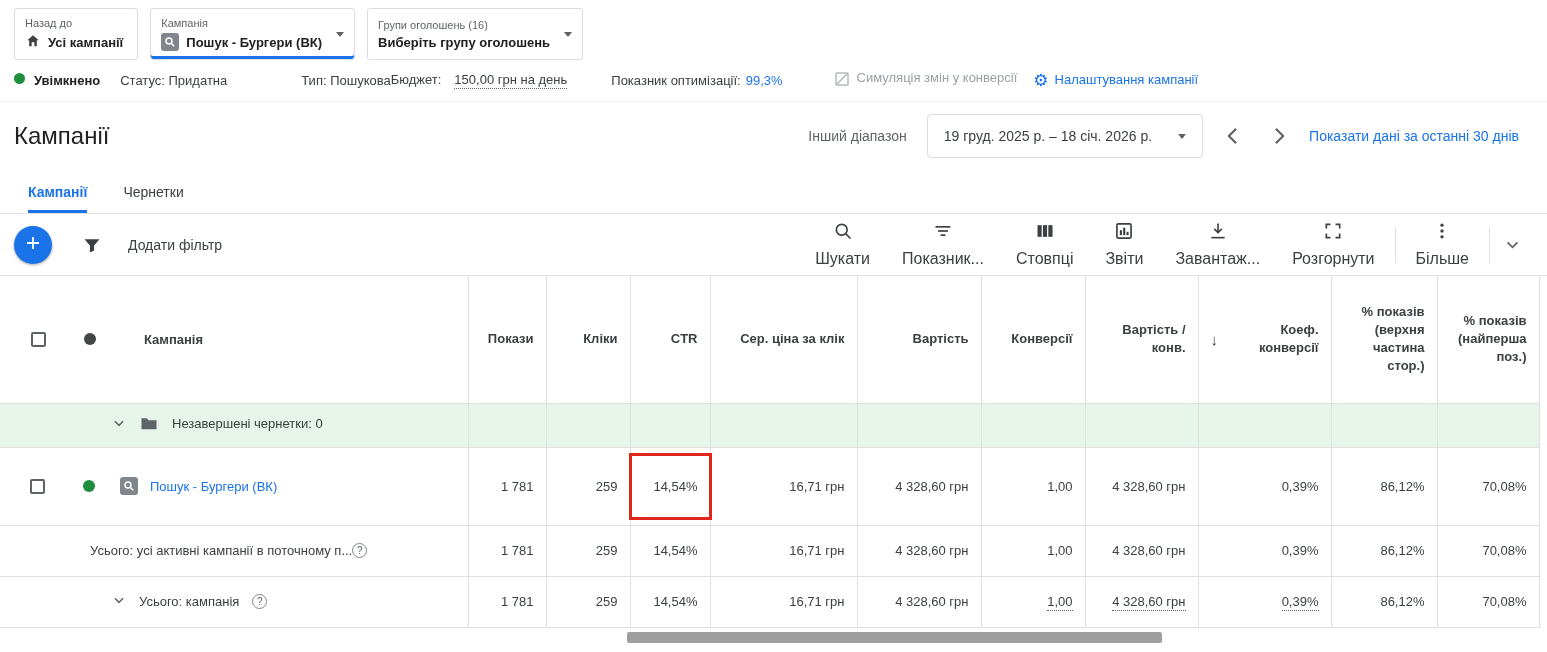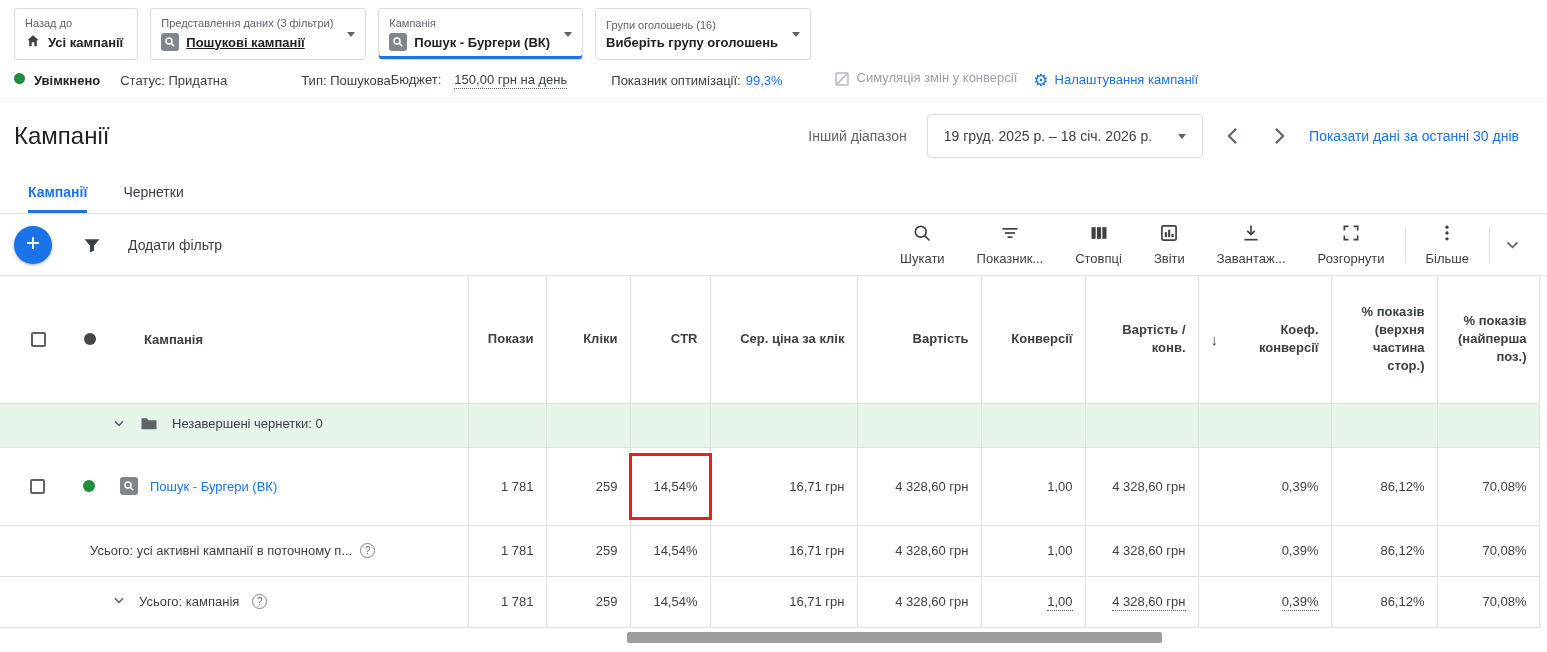--- a/index.html
+++ b/index.html
@@ -57,21 +57,21 @@
   .tabs { display: flex; gap: 36px; padding-left: 28px; border-bottom: 1px solid #e0e0e0; height: 44px; align-items: stretch; }
   .tab { display: flex; align-items: center; font-size: 14px; color: #3c4043; cursor: pointer; }
   .tab.active { color: #1a73e8; font-weight: bold; box-shadow: inset 0 -3px 0 #1a73e8; }
 
   
   .toolbar { display: flex; align-items: center; height: 62px; border-bottom: 1px solid #e0e0e0; padding: 0 10px 0 14px; }
   .plus-btn { width: 38px; height: 38px; border-radius: 50%; background: #1a73e8; display: flex; align-items: center; justify-content: center; box-shadow: 0 1px 3px rgba(0,0,0,.35); cursor: pointer; flex: none; }
   .funnel-wrap { margin-left: 30px; display: inline-flex; cursor: pointer; }
   .addfilter { margin-left: 26px; font-size: 14px; color: #3c4043; cursor: pointer; }
   .tool-actions { margin-left: auto; display: flex; align-items: center; }
-  .action { display: flex; flex-direction: column; align-items: center; gap: 5px; font-size: 13px; color: #3c4043; padding: 0 16px; cursor: pointer; white-space: nowrap; }
+  .action { display: flex; flex-direction: column; align-items: center; gap: 5px; font-size: 16px; color: #3c4043; padding: 0 16px; cursor: pointer; white-space: nowrap; }
   .tool-divider { width: 1px; height: 36px; background: #e0e0e0; margin: 0 4px; }
   .collapse-chev { margin: 0 16px 0 10px; cursor: pointer; display: inline-flex; }
 
   
   table { border-collapse: collapse; table-layout: fixed; width: 1539px; }
   th, td { border-bottom: 1px solid #e0e0e0; }
   thead tr { height: 127px; }
   .th-num, .td-num { border-left: 1px solid #e0e0e0; text-align: right; font-size: 13px; color: #3c4043; padding: 0 12px 0 8px; }
   .th-num { font-weight: bold; vertical-align: middle; line-height: 1.4; }
   .last { border-right: 1px solid #e0e0e0; }
@@ -82,21 +82,21 @@
   .row-total { height: 51px; }
   .campflex { display: flex; align-items: center; padding-left: 30px; }
   .cb { width: 15px; height: 15px; border: 2px solid #5f6368; border-radius: 2px; flex: none; cursor: pointer; }
   .dot { width: 12px; height: 12px; border-radius: 50%; flex: none; }
   .dot-dark { background: #444746; margin-left: 38px; }
   .dot-green { background: #1e8e3e; margin-left: 38px; cursor: pointer; }
   .h-camp-label { margin-left: 48px; font-weight: bold; font-size: 13px; color: #3c4043; }
   .type-icon { margin-left: 25px; }
   .camp-link { margin-left: 12px; color: #1a73e8; font-size: 13px; text-decoration: none; cursor: pointer; }
   .draftflex { display: flex; align-items: flex-start; gap: 14px; padding-left: 112px; font-size: 13px; color: #3c4043; }
-  .totalflex1 { display: flex; align-items: center; gap: 8px; padding-left: 90px; font-size: 13px; color: #3c4043; }
+  .totalflex1 { display: flex; align-items: center; gap: 0; padding-left: 90px; font-size: 13px; color: #3c4043; }
   .totalflex2 { display: flex; align-items: center; gap: 13px; padding-left: 112px; font-size: 13px; color: #3c4043; }
   .help { width: 15px; height: 15px; border: 1px solid #80868b; border-radius: 50%; color: #5f6368; font-size: 10px; display: inline-flex; align-items: center; justify-content: center; flex: none; cursor: pointer; }
   .sorthead { display: flex; align-items: center; justify-content: space-between; padding-left: 4px; }
   .sort-arrow { font-weight: normal; font-size: 15px; color: #3c4043; }
   .td-ctr { position: relative; }
   .redbox { position: absolute; left: -2px; right: -2px; top: 5px; bottom: 5px; border: 3px solid #e0261b; pointer-events: none; }
 
   
   .hscroll { position: relative; height: 11px; margin-top: 4px; }
   .hthumb { position: absolute; left: 627px; top: 0; width: 535px; height: 11px; background: #9e9e9e; border-radius: 2px; cursor: pointer; }
@@ -110,33 +110,20 @@
     <div class="dropbox backbox">
       <div class="box-label">Назад до</div>
       <div class="box-value">
         <span><svg width="16" height="16" viewBox="0 0 24 24">
               <path d="M12 3.5 L3.5 11 H6.3 V20 H10 V14 H14 V20 H17.7 V11 H20.5 Z" fill="#3c4043"></path>
             </svg></span>
         <span>Усі кампанії</span>
       </div>
     </div>
 
-    <div class="dropbox">
-      <div class="box-label">Представлення даних (3 фільтри)</div>
-      <div class="box-value">
-        <span class="sq-icon">
-            <svg width="12" height="12" viewBox="0 0 24 24">
-              <circle cx="10" cy="10" r="6" fill="none" stroke="#fff" stroke-width="3"></circle>
-              <line x1="14.5" y1="14.5" x2="20.5" y2="20.5" stroke="#fff" stroke-width="3"></line>
-            </svg>
-          </span>
-        <span class="u-solid">Пошукові кампанії</span>
-      </div>
-      <span class="caret"></span>
-    </div>
 
     <div class="dropbox active-drop">
       <div class="box-label">Кампанія</div>
       <div class="box-value">
         <span class="sq-icon">
             <svg width="12" height="12" viewBox="0 0 24 24">
               <circle cx="10" cy="10" r="6" fill="none" stroke="#fff" stroke-width="3"></circle>
               <line x1="14.5" y1="14.5" x2="20.5" y2="20.5" stroke="#fff" stroke-width="3"></line>
             </svg>
           </span>

